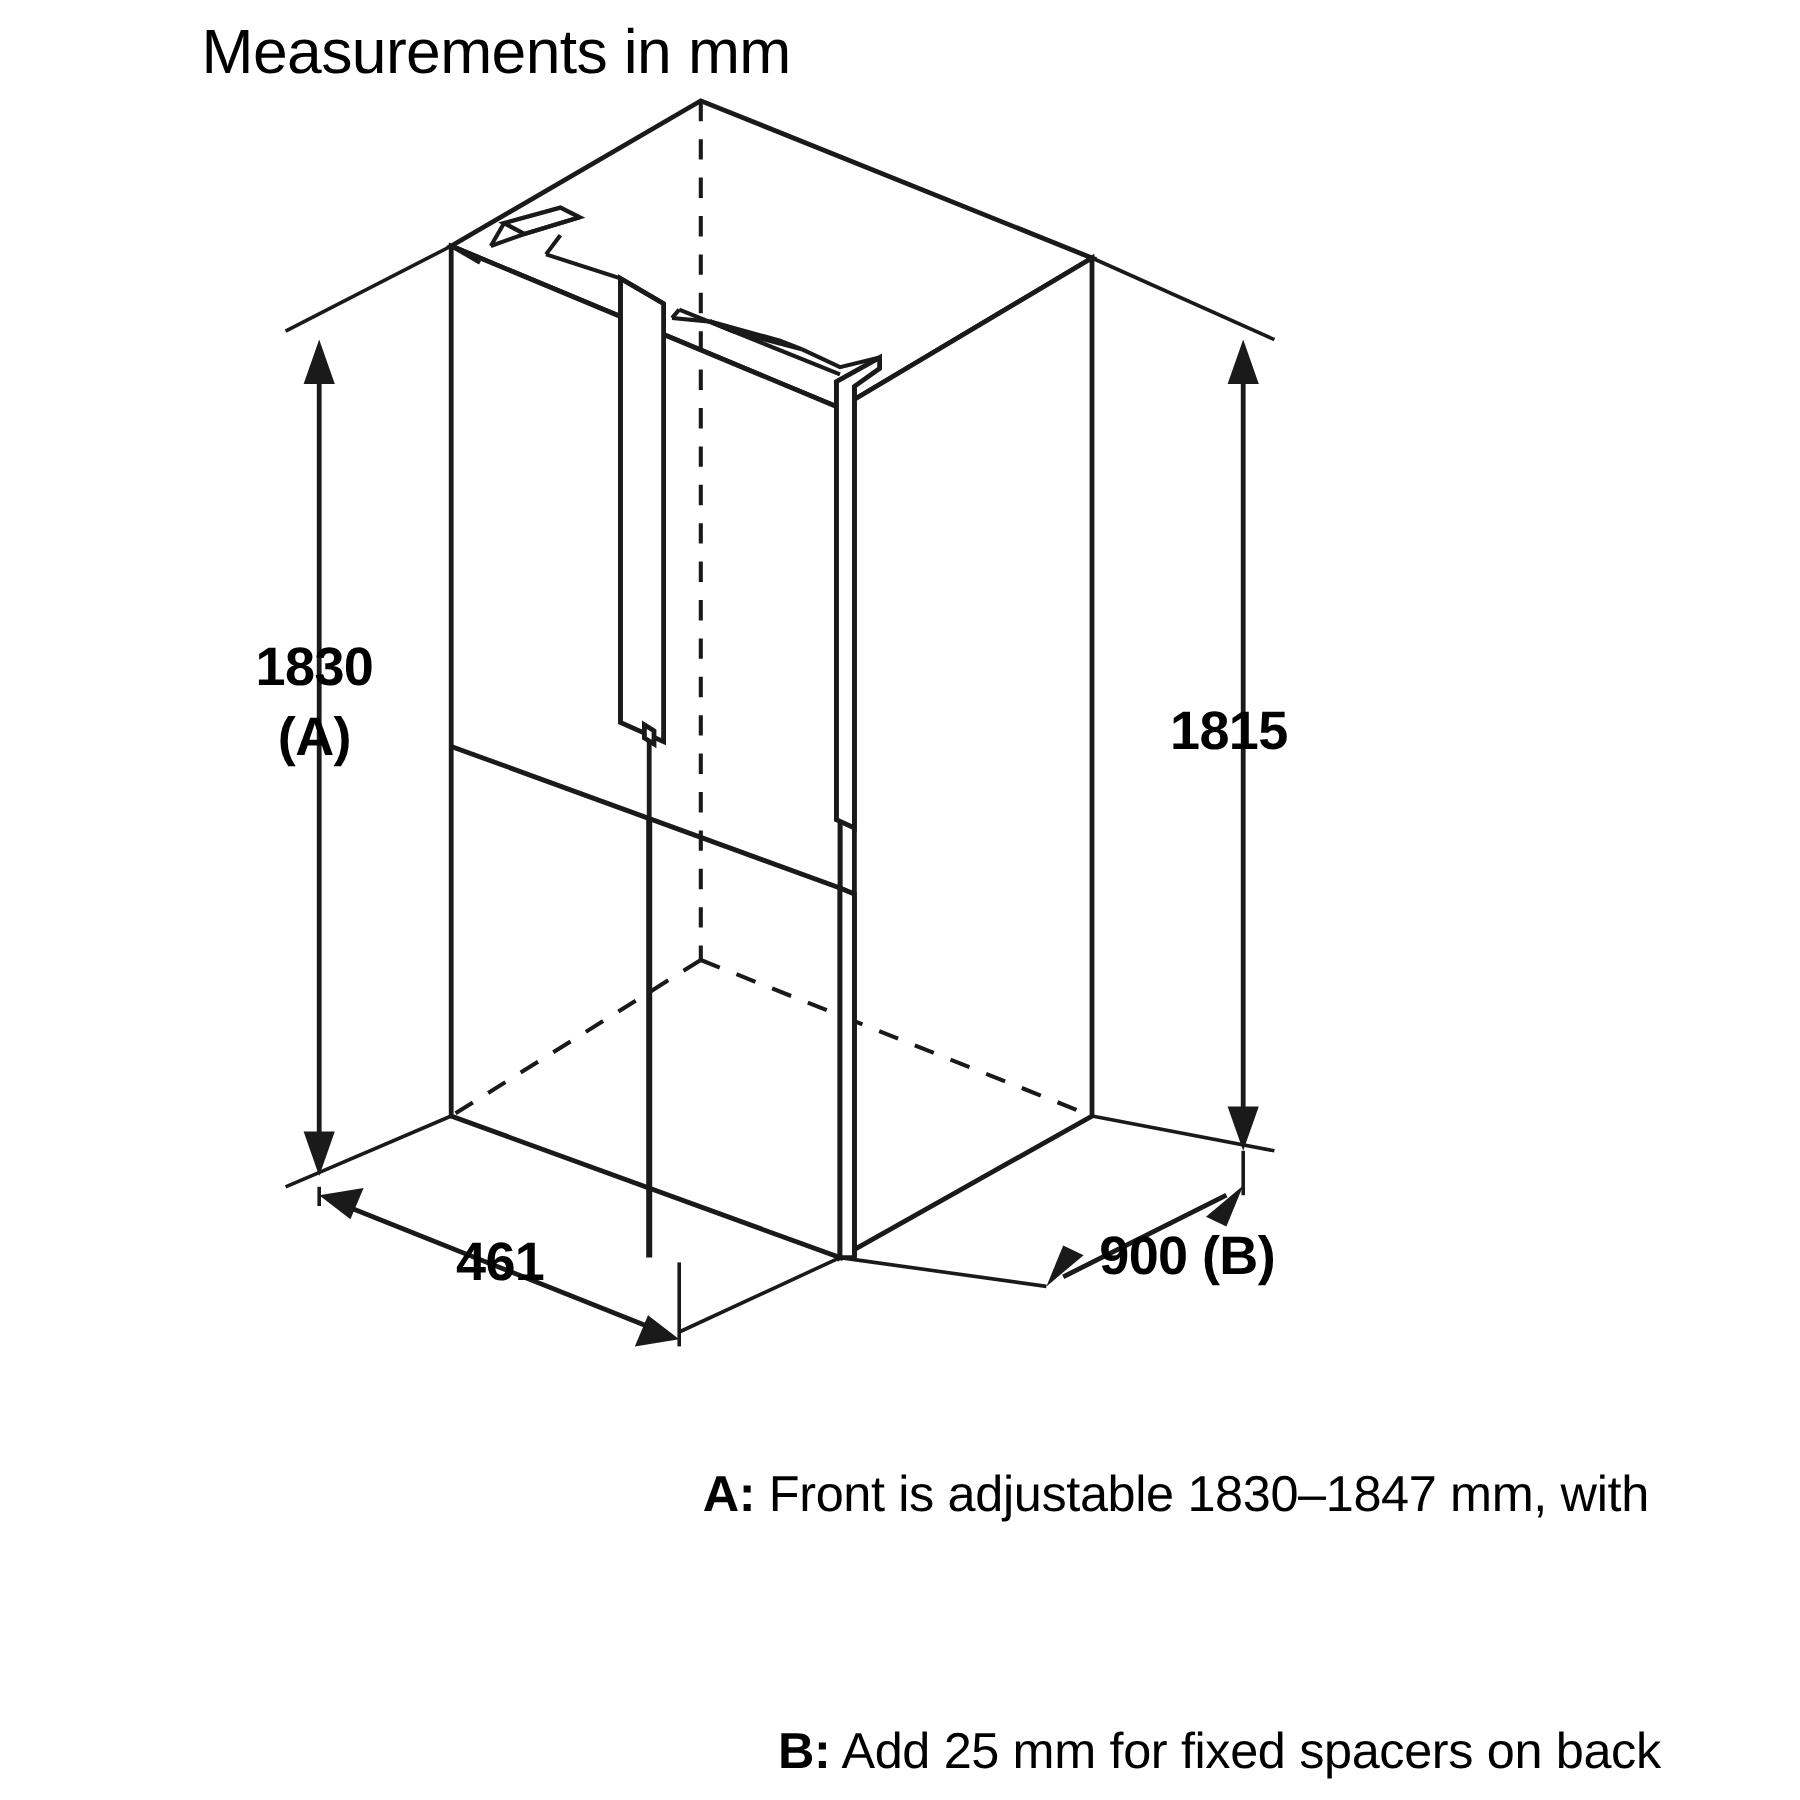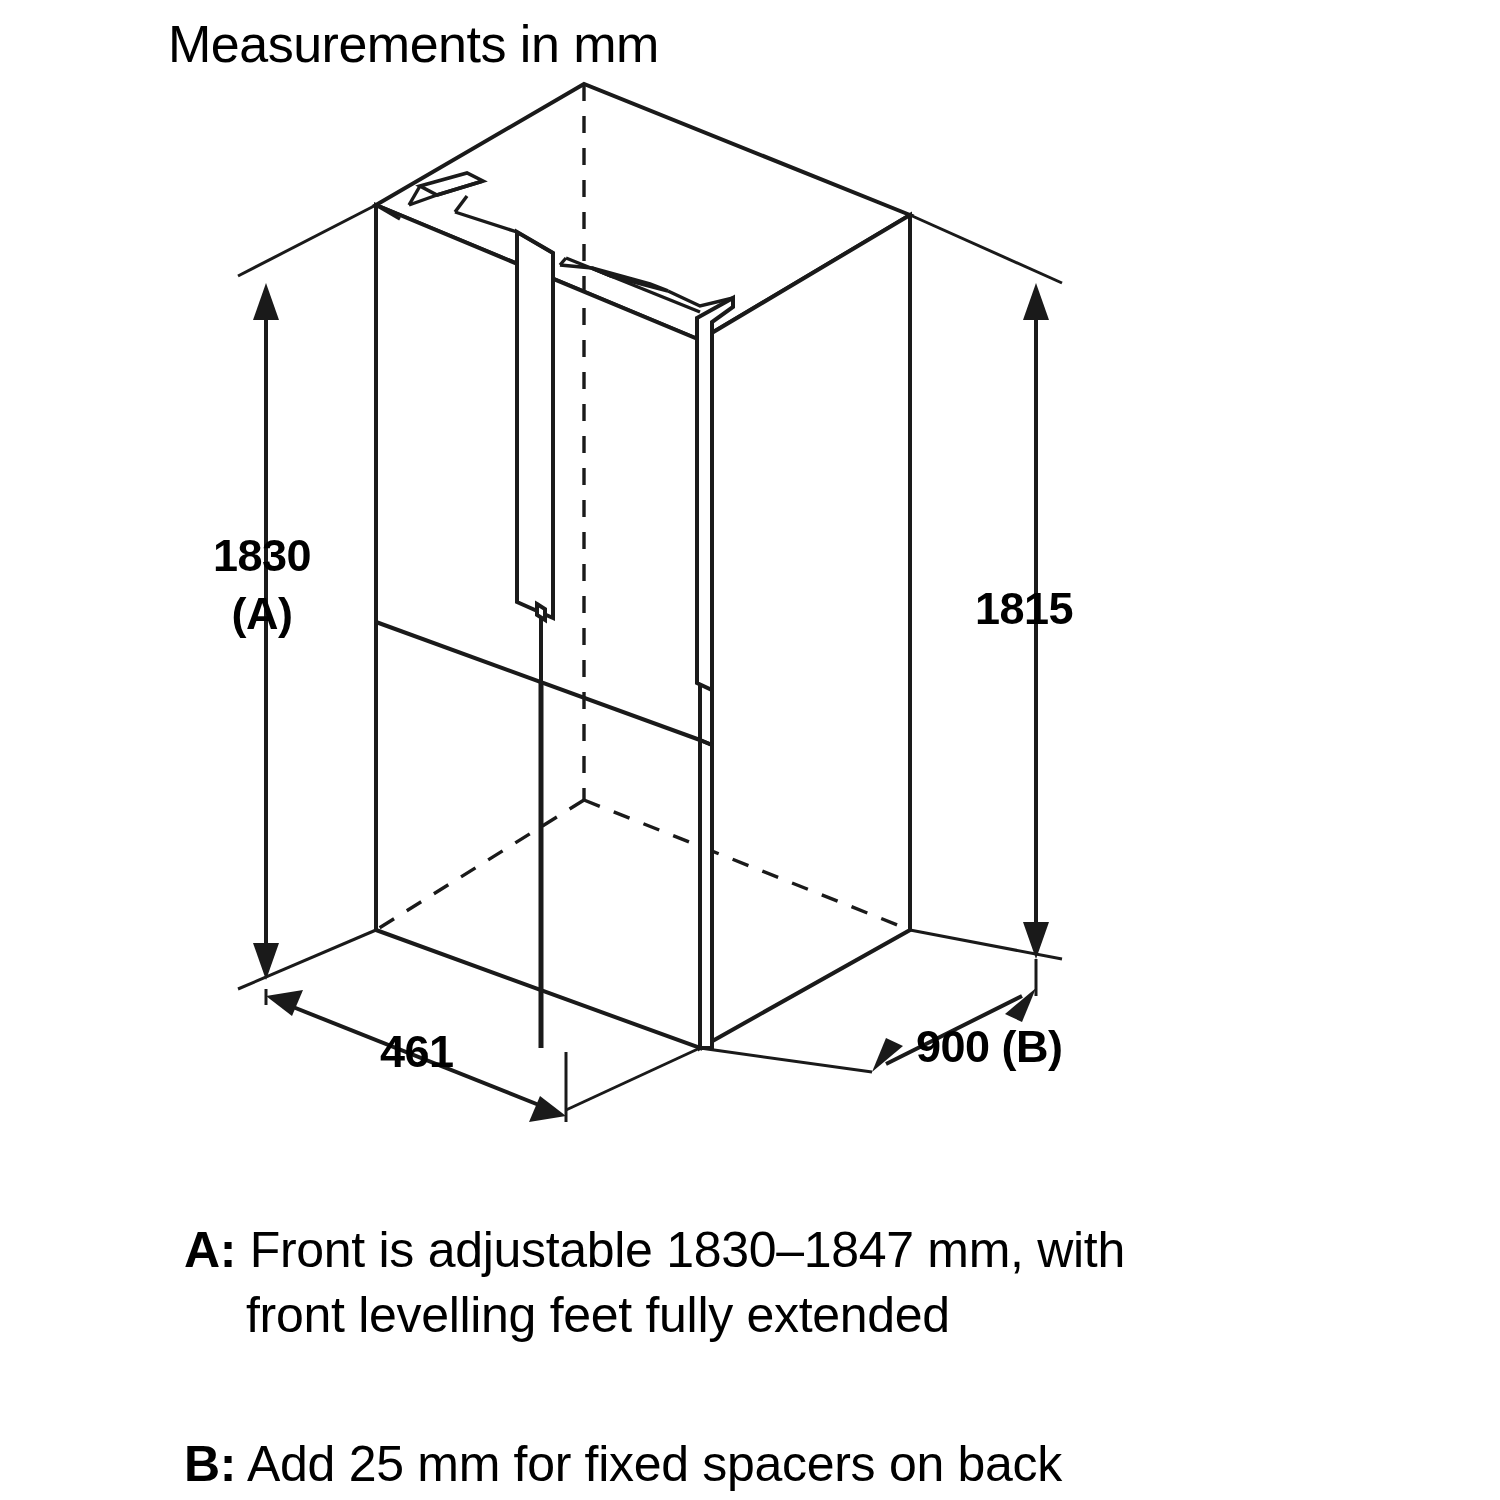--- a/index.html
+++ b/index.html
@@ -52,23 +52,24 @@
   .dim-905 {
     left: 380px;
     top: 1026px;
   }
   .dim-610 {
     left: 916px;
     top: 1021px;
   }
   .note {
     position: absolute;
-    font-size: 50px;
+    font-size: 42px;
     line-height: 1.30;
     letter-spacing: -0.3px;
+    text-align: right;
   }
   .note b {
     font-weight: 700;
   }
   .note-a {
     left: 184px;
     top: 1218px;
     width: 1190px;
   }
   .note-a .cont {
@@ -179,21 +180,20 @@
 
   <div class="dim-label dim-1815">1815</div>
 
   <div class="dim-label dim-905">461</div>
 
   <div class="dim-label dim-610">900 (B)</div>
 
   <div class="note note-a">
     <b>A:</b>
     <span>Front is adjustable 1830–1847 mm, with</span>
-    <span class="cont">front levelling feet fully extended</span>
   </div>
 
   <div class="note note-b">
     <b>B:</b>
     <span>Add 25 mm for fixed spacers on back</span>
   </div>
 
 </div>
 
 </body></html>

